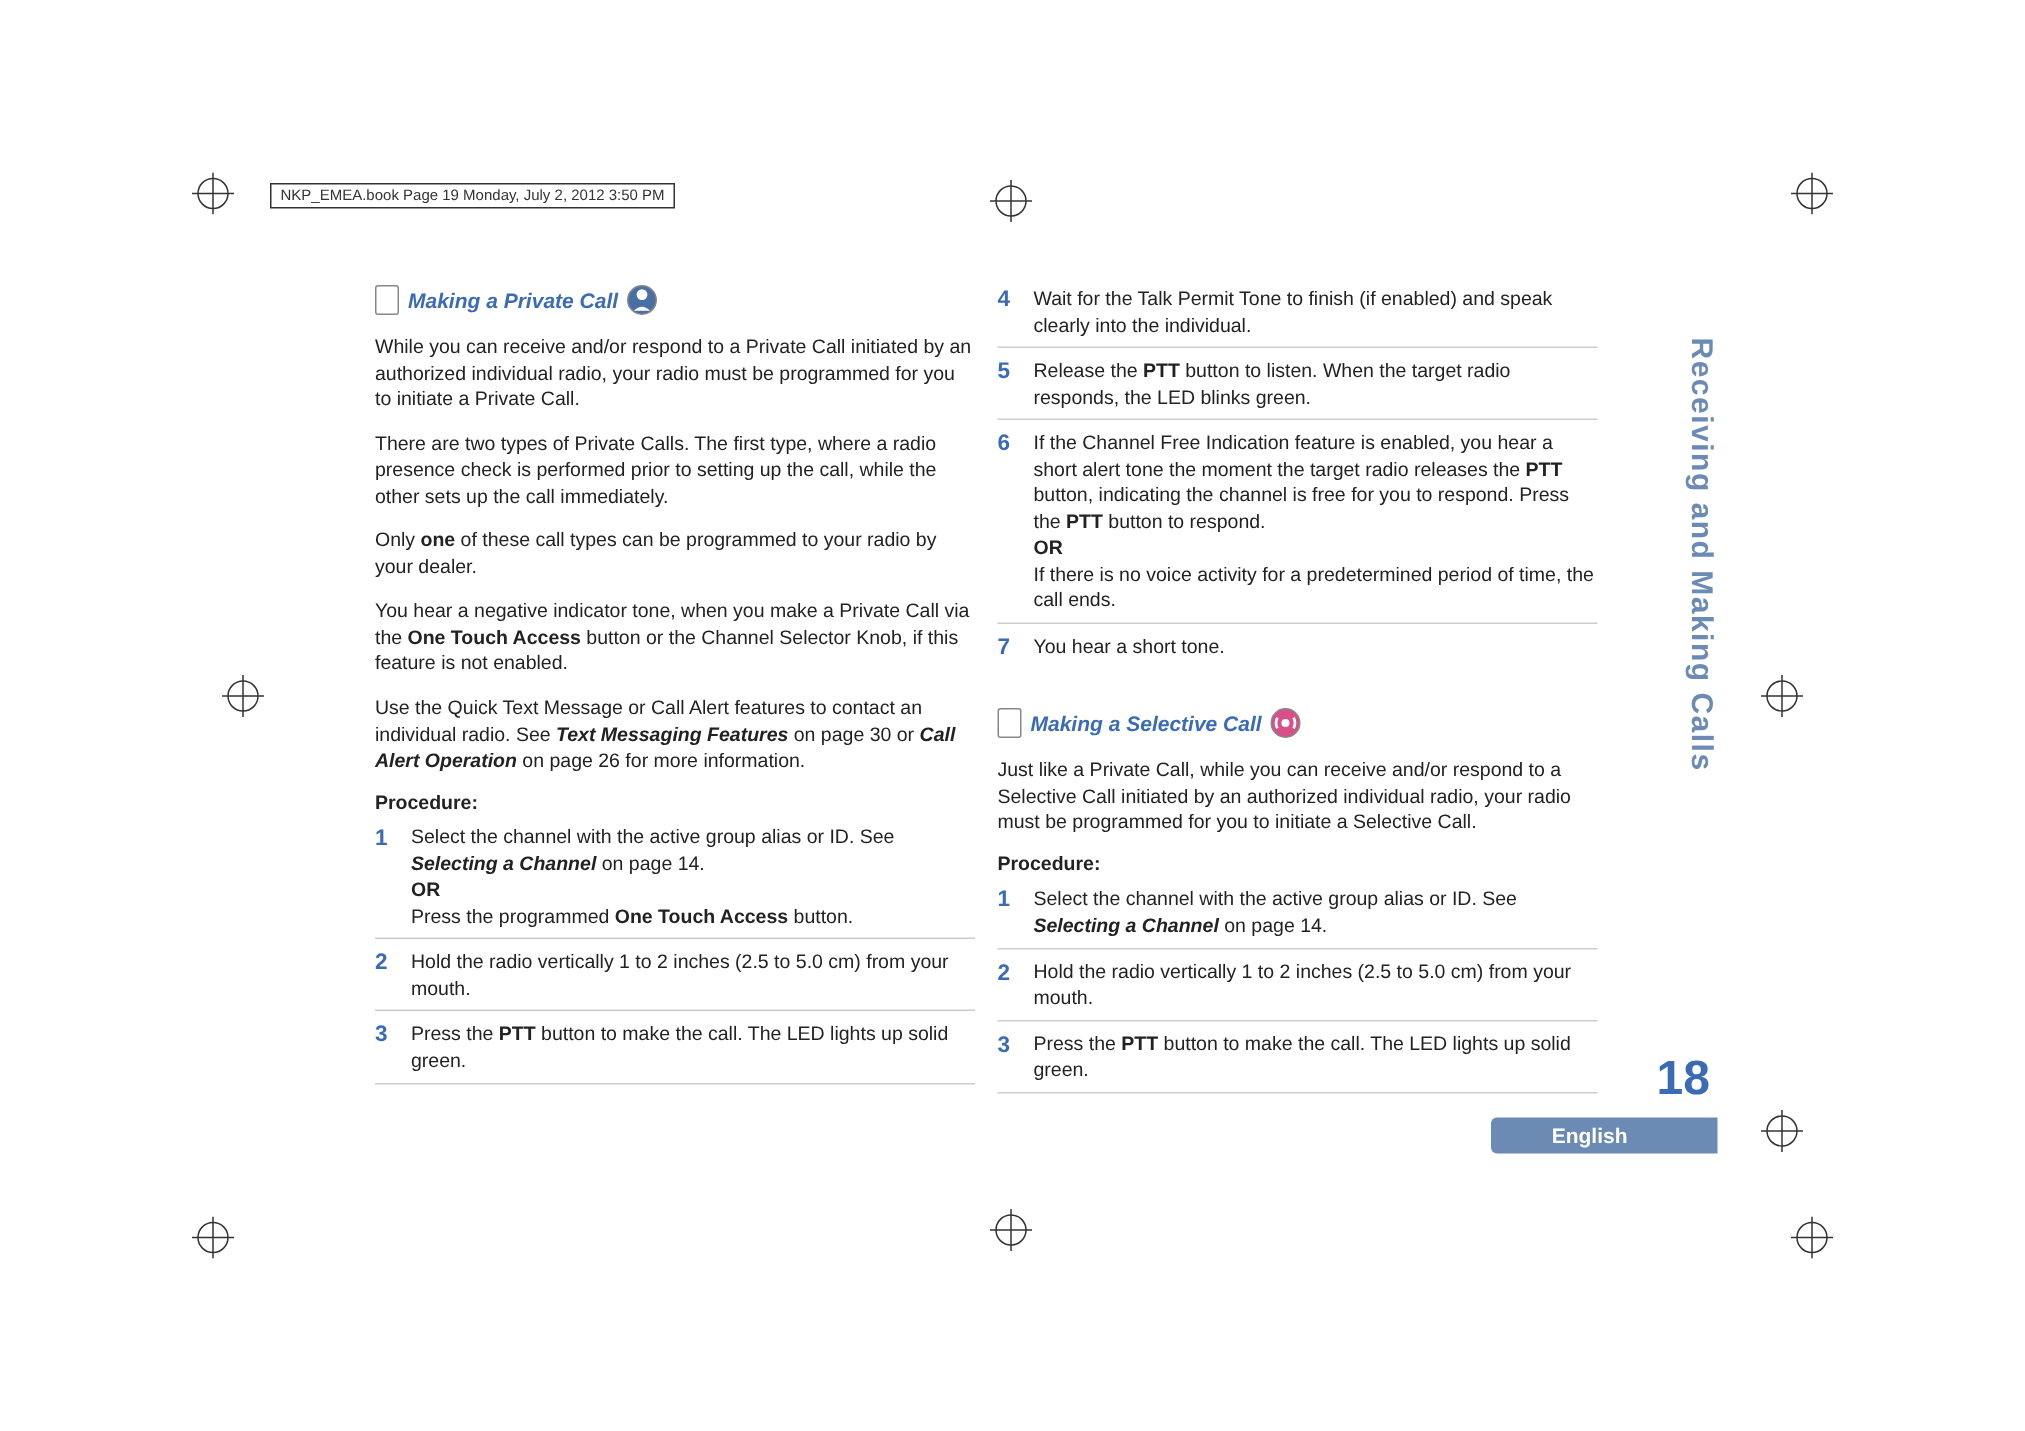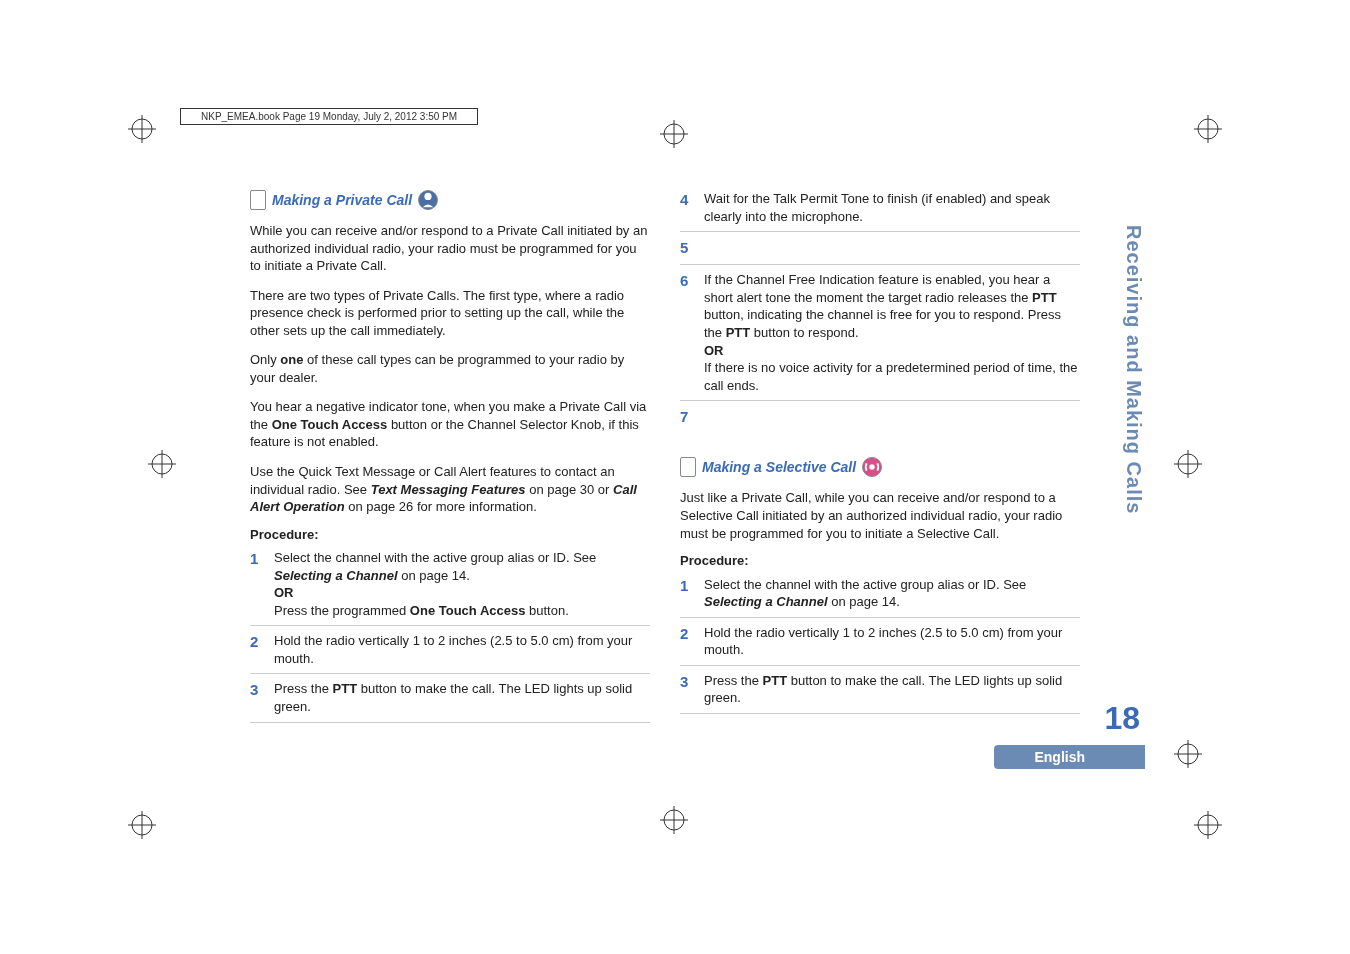--- a/index.html
+++ b/index.html
@@ -9,34 +9,34 @@
     font-family: Arial, Helvetica, sans-serif;
     font-size: 13px;
     color: #222;
     width: 1350px;
     height: 954px;
     position: relative;
     overflow: hidden;
   }
   .page-header {
     position: absolute;
-    top: 108px;
+    top: 122px;
     left: 180px;
     font-size: 10px;
     color: #333;
     border: 1px solid #333;
-    padding: 2px 20px;
+    padding: 2px 6px;
   }
   .content {
     position: absolute;
     top: 190px;
     left: 250px;
     width: 835px;
     display: flex;
-    gap: 30px;
+    gap: 15px;
   }
   .col {
     width: 400px;
     line-height: 1.35;
   }
   .section-heading {
     display: flex;
     align-items: center;
     gap: 6px;
     margin-bottom: 10px;
@@ -186,35 +186,39 @@
       <div class="step-num">3</div>
       <div class="step-body">
         <span>Press the </span><b class="em">PTT</b><span> button to make the call. The LED lights up solid green.</span>
       </div>
     </div>
   </div>
 
   <div class="col">
     <div class="step">
       <div class="step-num">4</div>
-      <div class="step-body">Wait for the Talk Permit Tone to finish (if enabled) and speak clearly into the microphone.</div>
+      <div class="step-body">Wait for the Talk Permit Tone to finish (if enabled) and speak clearly into the individual.</div>
     </div>
     <div class="step">
       <div class="step-num">5</div>
+      <div class="step-body">
+        <span>Release the </span><b class="em">PTT</b><span> button to listen. When the target radio responds, the LED blinks green.</span>
+      </div>
     </div>
     <div class="step">
       <div class="step-num">6</div>
       <div class="step-body">
         <span>If the Channel Free Indication feature is enabled, you hear a short alert tone the moment the target radio releases the </span><b class="em">PTT</b><span> button, indicating the channel is free for you to respond. Press the </span><b class="em">PTT</b><span> button to respond.</span><br>
         <b class="em">OR</b><br>
         <span>If there is no voice activity for a predetermined period of time, the call ends.</span>
       </div>
     </div>
     <div class="step" style="border-bottom:none">
       <div class="step-num">7</div>
+      <div class="step-body">You hear a short tone.</div>
     </div>
 
     <div class="section-heading" style="margin-top:24px">
       <span class="heading-icon"></span>
       <span class="heading-text">Making a Selective Call</span>
       <span class="round-icon round-pink">
         <svg viewBox="0 0 10 10">
             <circle cx="5" cy="5" r="1.5" fill="#fff"></circle>
             <path d="M2 3 Q1 5 2 7 M8 3 Q9 5 8 7" stroke="#fff" stroke-width="1" fill="none"></path>
           </svg>

